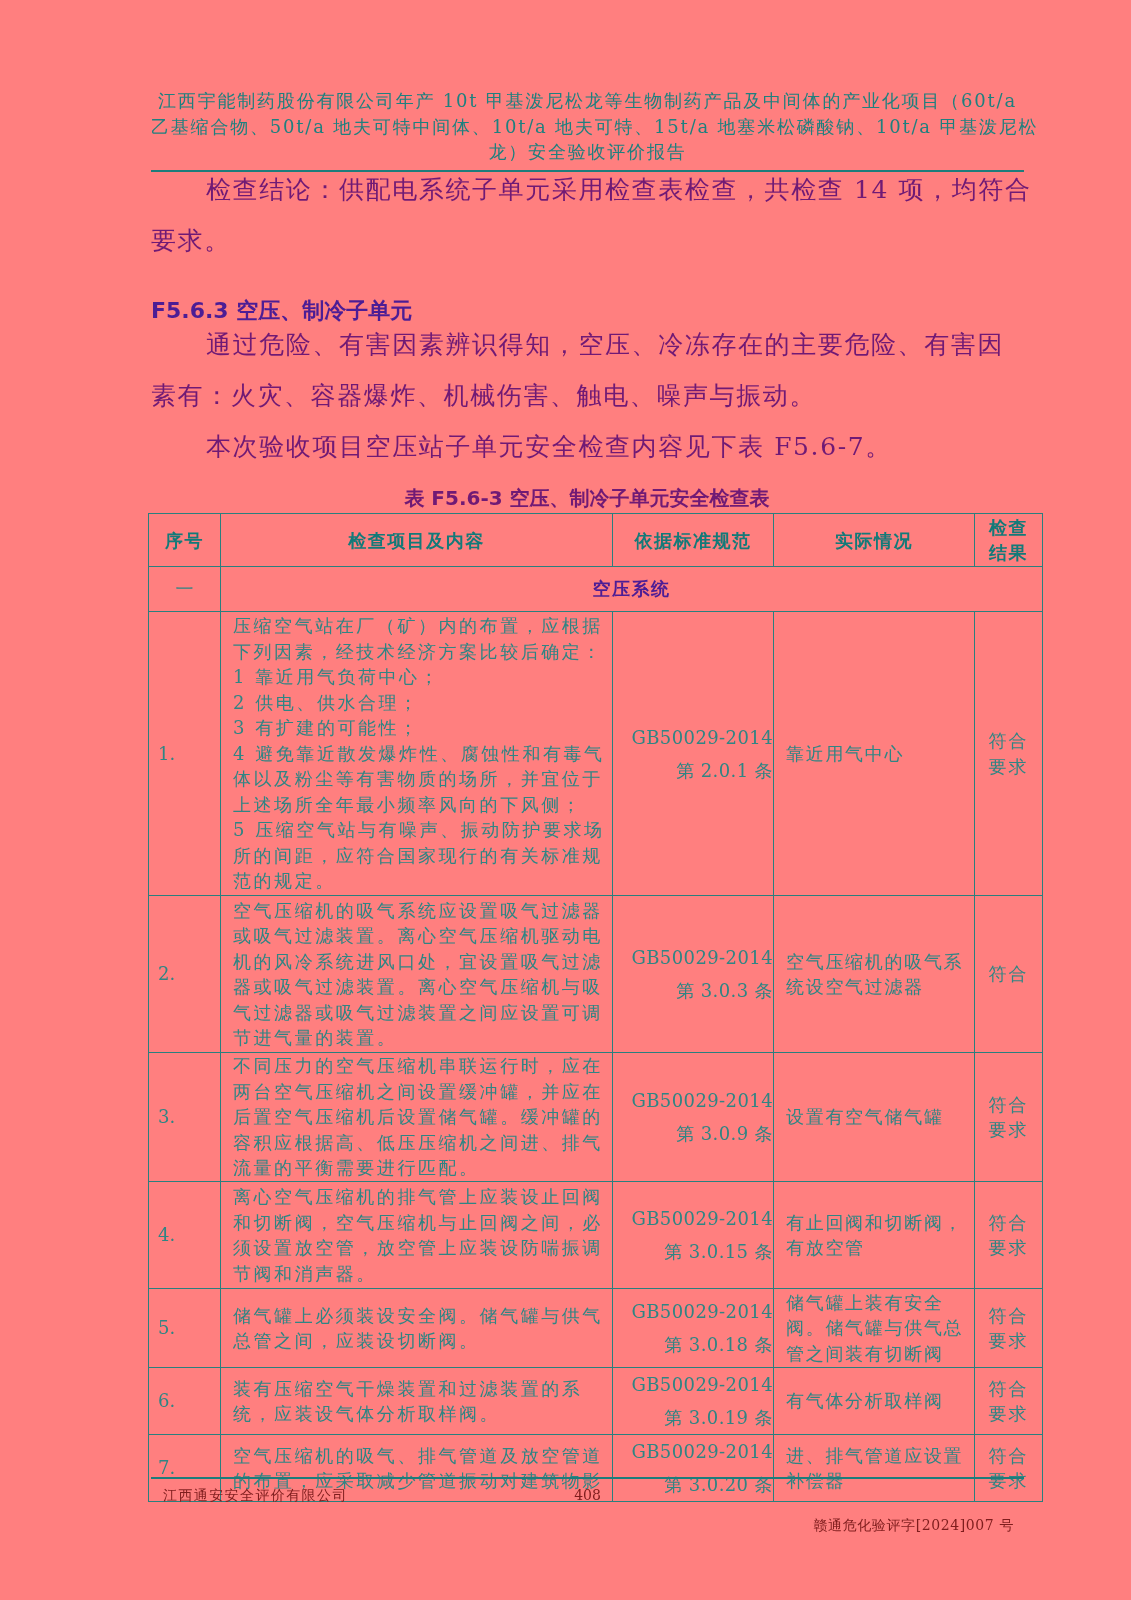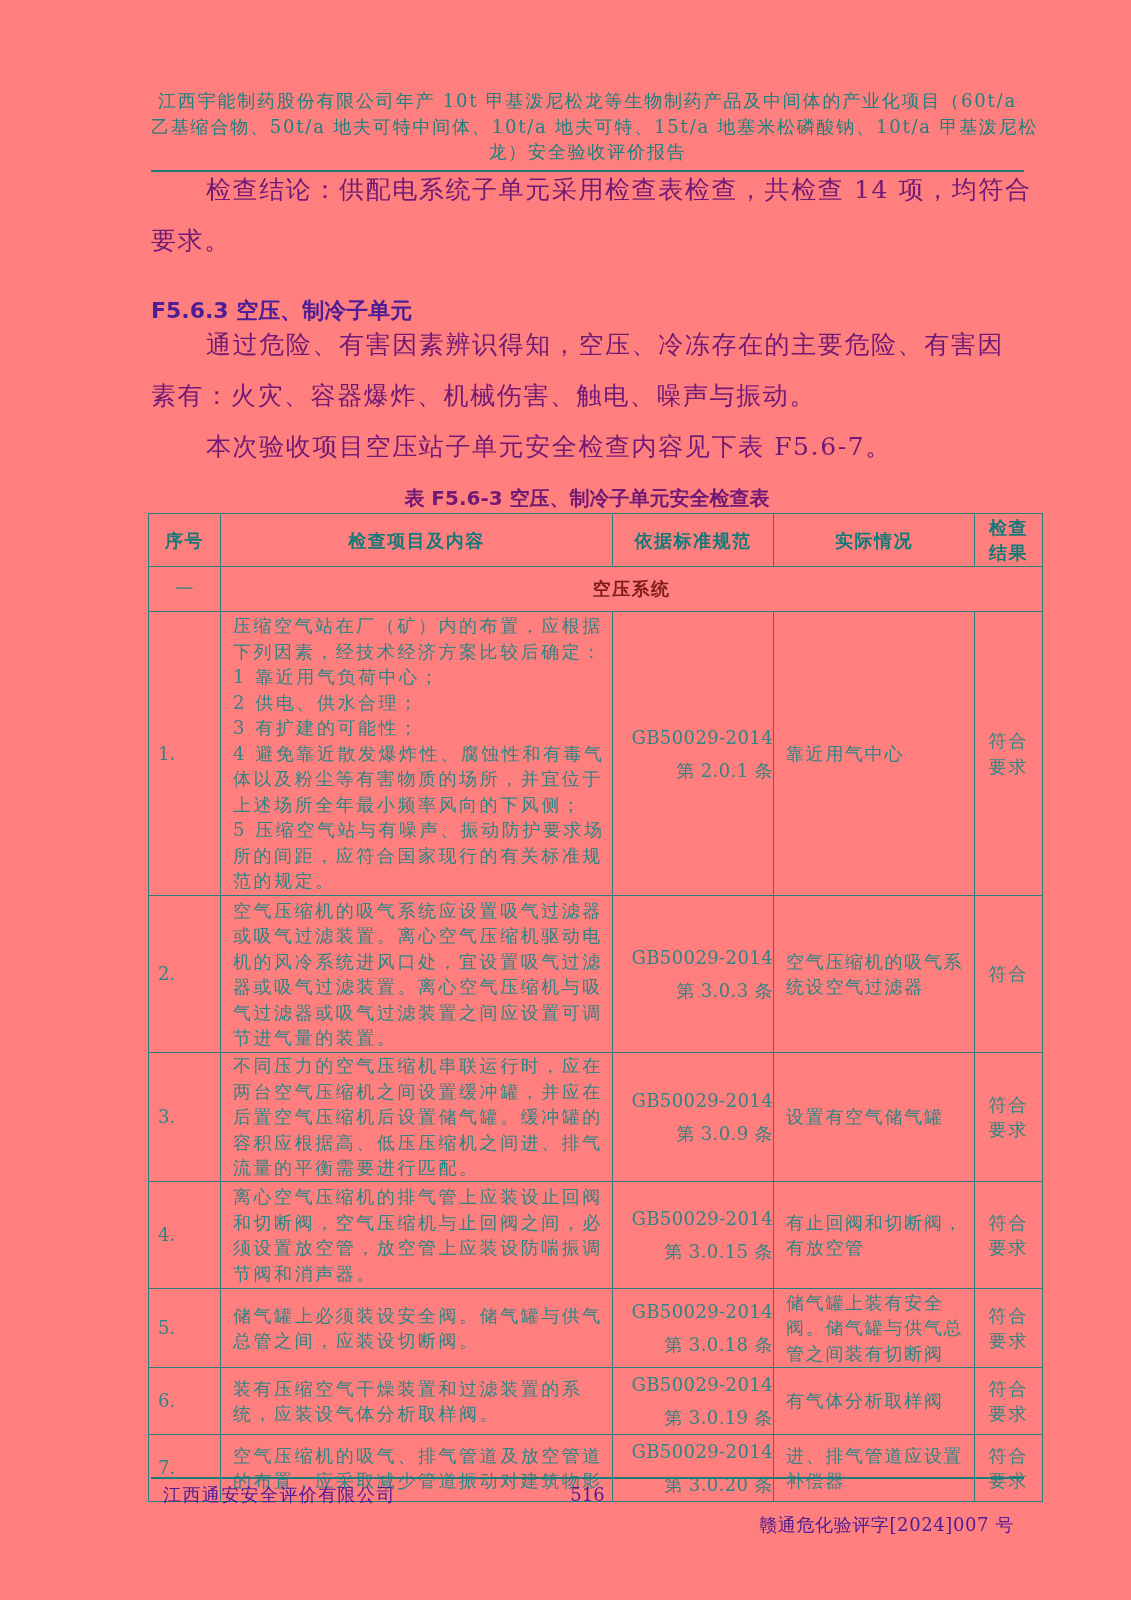--- a/index.html
+++ b/index.html
@@ -47,35 +47,35 @@
     font-weight:bold; font-size:18px; line-height:25px; letter-spacing:1.5px;
     color:#137A79; text-align:center; white-space:pre;
   }
   .r-head { height:53px; }
   .r-sec { height:45px; }
   .r1 { height:284px; } .r2 { height:157px; } .r3 { height:129px; }
   .r4 { height:107px; } .r5 { height:79px; } .r6 { height:50px; } .r7 { height:53px; }
   .sec-no { text-align:center; font-size:18px; color:#2F8584; }
   .sec-label {
     text-align:center; font-family:"DejaVu Sans", "Liberation Sans", sans-serif;
-    font-weight:bold; font-size:18px; letter-spacing:1.5px; color:#7f1d1d;
+    font-weight:bold; font-size:18px; letter-spacing:1.5px; color:#4c1d95;
   }
   .c-no { padding-left:9px !important; text-align:left; line-height:25.5px; }
   .c-content {
     padding:0 6px 0 12px !important; text-align:left; white-space:pre;
     line-height:25.5px; letter-spacing:2.55px;
   }
   .c-std { text-align:right; white-space:pre; line-height:33px; letter-spacing:0.4px; }
   .c-actual { padding-left:12px !important; text-align:left; white-space:pre; line-height:25.5px; letter-spacing:1.7px; }
   .c-result { text-align:center; white-space:pre; line-height:25.5px; letter-spacing:2px; }
   .footer-rule {
     position:absolute; left:151px; top:1477px; width:873px; height:2px; background:#1E7C7B;
   }
   .footer { position:absolute; left:151px; top:1482px; width:873px; height:26px;
-    font-size:18px; line-height:26px; color:#4c1d95; }
+    font-size:14px; line-height:26px; color:#7f1d1d; }
   .footer-company { position:absolute; left:12px; top:0; letter-spacing:1.4px; }
   .footer-page { position:absolute; left:0; width:873px; top:0; text-align:center; }
   .footer-docno { position:absolute; right:10px; top:0; letter-spacing:0.6px;margin-top:30px; }
 </style>
 </head>
 <body>
 
 <div class="page">
 
   <div class="doc-header">江西宇能制药股份有限公司年产 10t 甲基泼尼松龙等生物制药产品及中间体的产业化项目（60t/a
@@ -208,17 +208,17 @@
 补偿器</td>
       <td class="c-result">符合
 要求</td>
     </tr>
   </tbody>
     </table>
 
   <div class="footer-rule"></div>
   <div class="footer">
     <span class="footer-company">江西通安安全评价有限公司</span>
-    <span class="footer-page">516</span>
+    <span class="footer-page">408</span>
     <span class="footer-docno">赣通危化验评字[2024]007 号</span>
   </div>
 
 </div>
 
 </body></html>

